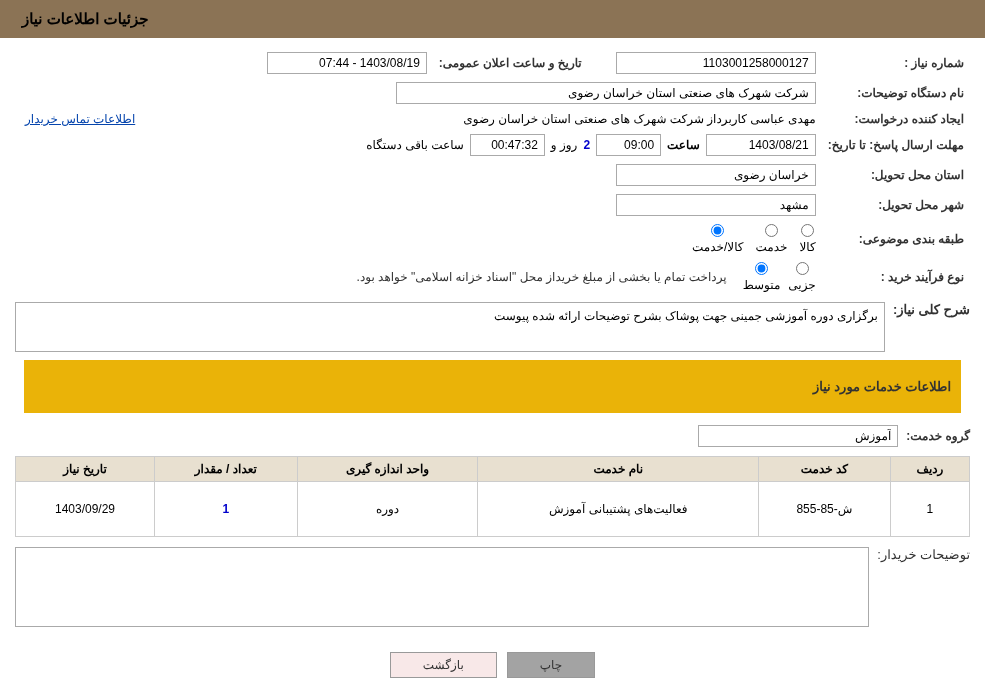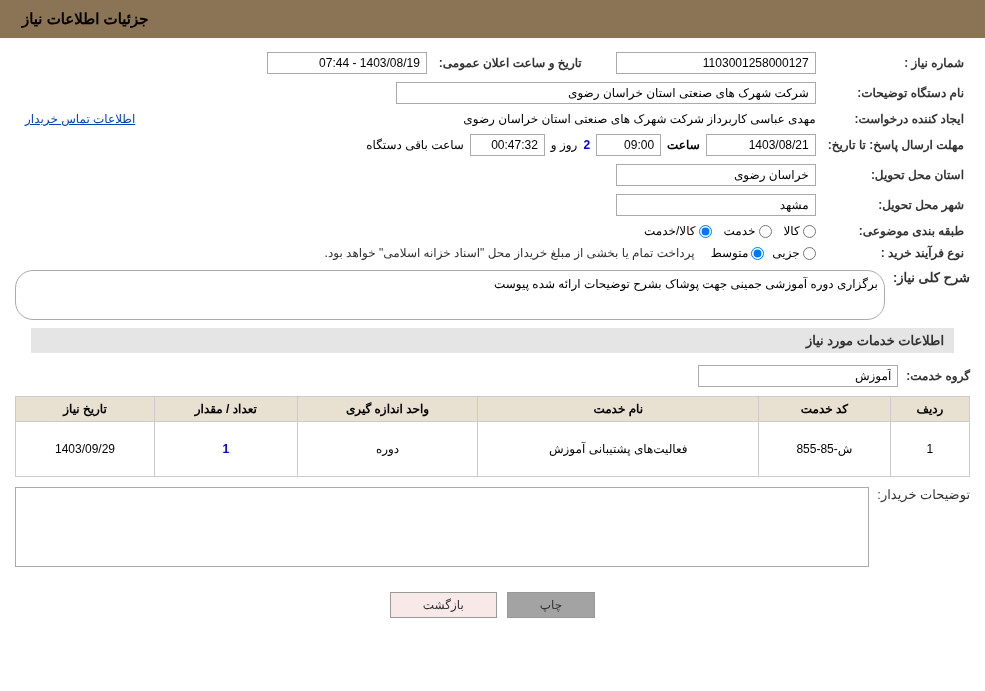--- a/index.html
+++ b/index.html
@@ -21,25 +21,25 @@
       text-align: left;
       padding: 10px 22px;
       font-size: 15px;
       font-weight: bold;
     }
     .main-content {
       padding: 10px 15px;
       background: #fff;
     }
     .section-title {
-      background: #e5e5e5;
-      color: #333;
-      font-weight: bold;
-      padding: 5px 10px;
-      margin: 8px 16px;
+      background: #eab308;
+      color: #333;
+      font-weight: bold;
+      padding: 19px 10px;
+      margin: 8px 9px;
       font-size: 13px;
     }
     .info-table {
       width: 100%;
       border-collapse: collapse;
     }
     .info-table td {
       padding: 4px 6px;
       vertical-align: middle;
       font-size: 12px;
@@ -73,20 +73,21 @@
     }
     .radio-group {
       display: flex;
       gap: 12px;
       align-items: center;
     }
     .radio-item {
       display: flex;
       align-items: center;
       gap: 3px;
+      flex-direction: column;
     }
     .purchase-type-note {
       color: #333;
       font-size: 12px;
       margin-right: 8px;
     }
     .description-box {
       border: 1px solid #aaa;
       padding: 6px;
       min-height: 50px;
@@ -142,21 +143,20 @@
     .btn-print {
       background: #a3a3a3;
       color: #333;
     }
     .btn-back {
       background: #f8e8e8;
       color: #333;
     }
     .watermark-area {
       position: relative;
-      border-radius: 18px;
     }
     .group-row {
       display: flex;
       align-items: center;
       gap: 8px;
       padding: 4px 0;
     }
     .time-row {
       display: flex;
       align-items: center;

